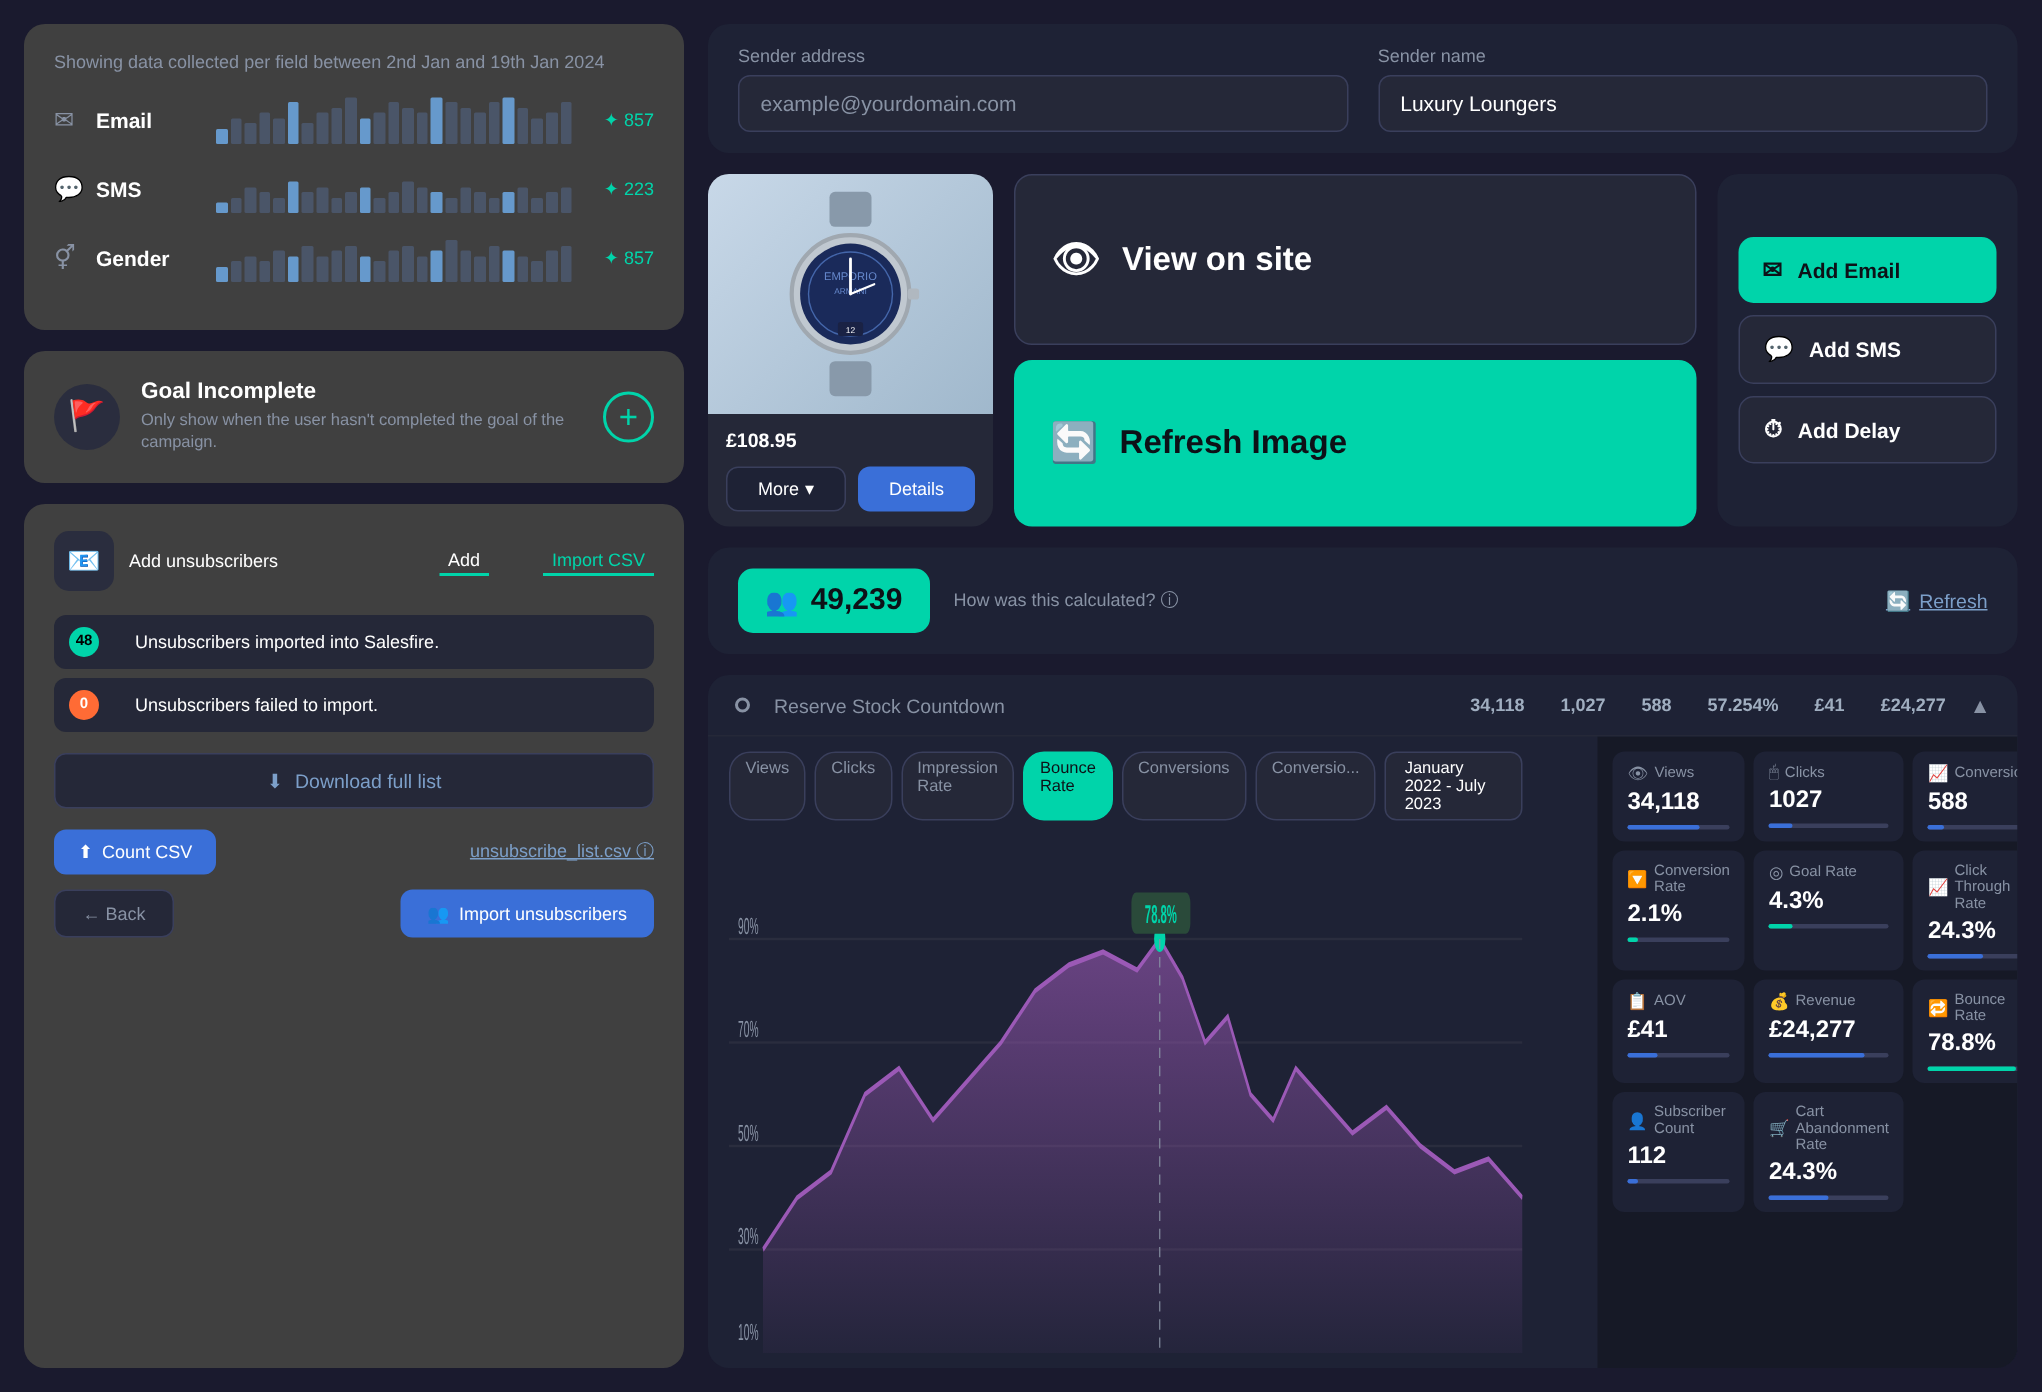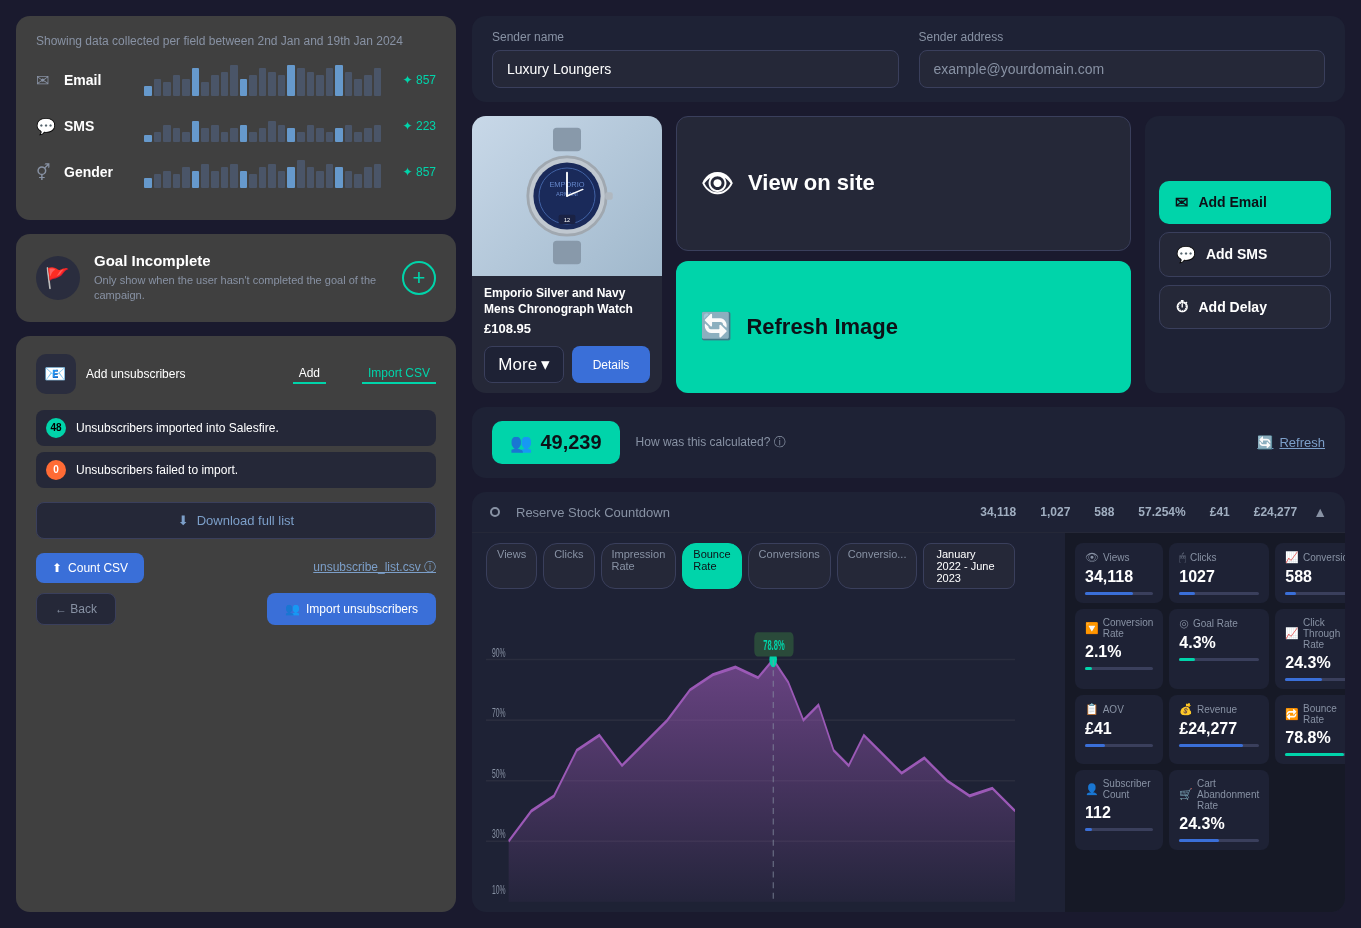--- a/index.html
+++ b/index.html
@@ -151,21 +151,21 @@
       margin-left: 32px;
     }
     .unsub-tab.active {
       color: #fff;
       border-bottom: 2px solid #00d4aa;
     }
     .unsub-messages { margin-bottom: 14px; }
     .msg-row {
       display: flex;
       align-items: center;
-      gap: 10px;
+      gap: 24px;
       padding: 8px 10px;
       background: #252838;
       border-radius: 8px;
       margin-bottom: 6px;
       font-size: 12px;
     }
     .msg-badge {
       width: 20px;
       height: 20px;
       border-radius: 50%;
@@ -317,21 +317,21 @@
       display: flex;
       gap: 8px;
     }
     .btn-more {
       flex: 1;
       padding: 7px 10px;
       background: #1e2235;
       border: 1px solid #3a3f5c;
       border-radius: 8px;
       color: #fff;
-      font-size: 17px;
+      font-size: 12px;
       cursor: pointer;
       display: flex;
       align-items: center;
       justify-content: center;
       gap: 4px;
     }
     .btn-details {
       flex: 1;
       padding: 7px 10px;
       background: #3a6fd8;
@@ -736,26 +736,26 @@
         <span>Import unsubscribers</span>
       </button>
     </div>
   </div>
 </div>
 
 <div class="right-col">
 
   <div class="sender-row">
     <div class="sender-field">
+      <div class="sender-label">Sender address</div>
+      <input class="sender-input" placeholder="example@yourdomain.com" style="">
+    </div>
+    <div class="sender-field">
       <div class="sender-label">Sender name</div>
       <input class="sender-input" value="Luxury Loungers" placeholder="Luxury Loungers" style="">
-    </div>
-    <div class="sender-field">
-      <div class="sender-label">Sender address</div>
-      <input class="sender-input" placeholder="example@yourdomain.com" style="">
     </div>
   </div>
 
   <div class="middle-row">
 
     <div class="product-card">
       <div class="product-img">
 
         <svg class="watch-img" viewBox="0 0 130 150">
 
@@ -774,21 +774,20 @@
           <line x1="65" y1="75" x2="65" y2="50" stroke="#fff" stroke-width="2" stroke-linecap="round"></line>
           <line x1="65" y1="75" x2="82" y2="68" stroke="#fff" stroke-width="1.5" stroke-linecap="round"></line>
 
           <rect x="106" y="71" width="8" height="8" rx="2" fill="#b0b8c0"></rect>
 
           <rect x="56" y="95" width="18" height="10" rx="2" fill="#1a2244"></rect>
           <text x="65" y="103" text-anchor="middle" fill="#fff" font-size="6">12</text>
         </svg>
       </div>
       <div class="product-info">
-        <div class="product-name">Emporio Silver and Navy Mens Chronograph Watch</div>
         <div class="product-price">£108.95</div>
         <div class="product-btns">
           <button class="btn-more">
             <span>More</span>
             <span>▾</span>
           </button>
           <button class="btn-details">
             <span>Details</span>
           </button>
         </div>
@@ -858,21 +857,21 @@
     <div class="analytics-body">
 
       <div class="chart-area">
         <div class="chart-tabs">
           <div class="chart-tab">Views</div>
           <div class="chart-tab">Clicks</div>
           <div class="chart-tab">Impression Rate</div>
           <div class="chart-tab bounce-tab">Bounce Rate</div>
           <div class="chart-tab">Conversions</div>
           <div class="chart-tab">Conversio...</div>
-          <div class="date-range-btn">January 2022 - June 2023</div>
+          <div class="date-range-btn">January 2022 - July 2023</div>
         </div>
         <div class="chart-svg-wrap">
           <svg viewBox="0 0 700 200" preserveAspectRatio="none">
             <defs>
               <linearGradient id="chartGrad" x1="0" y1="0" x2="0" y2="1">
                 <stop offset="0%" stop-color="#9b59b6" stop-opacity="0.6"></stop>
                 <stop offset="100%" stop-color="#9b59b6" stop-opacity="0.05"></stop>
               </linearGradient>
             </defs>
 

